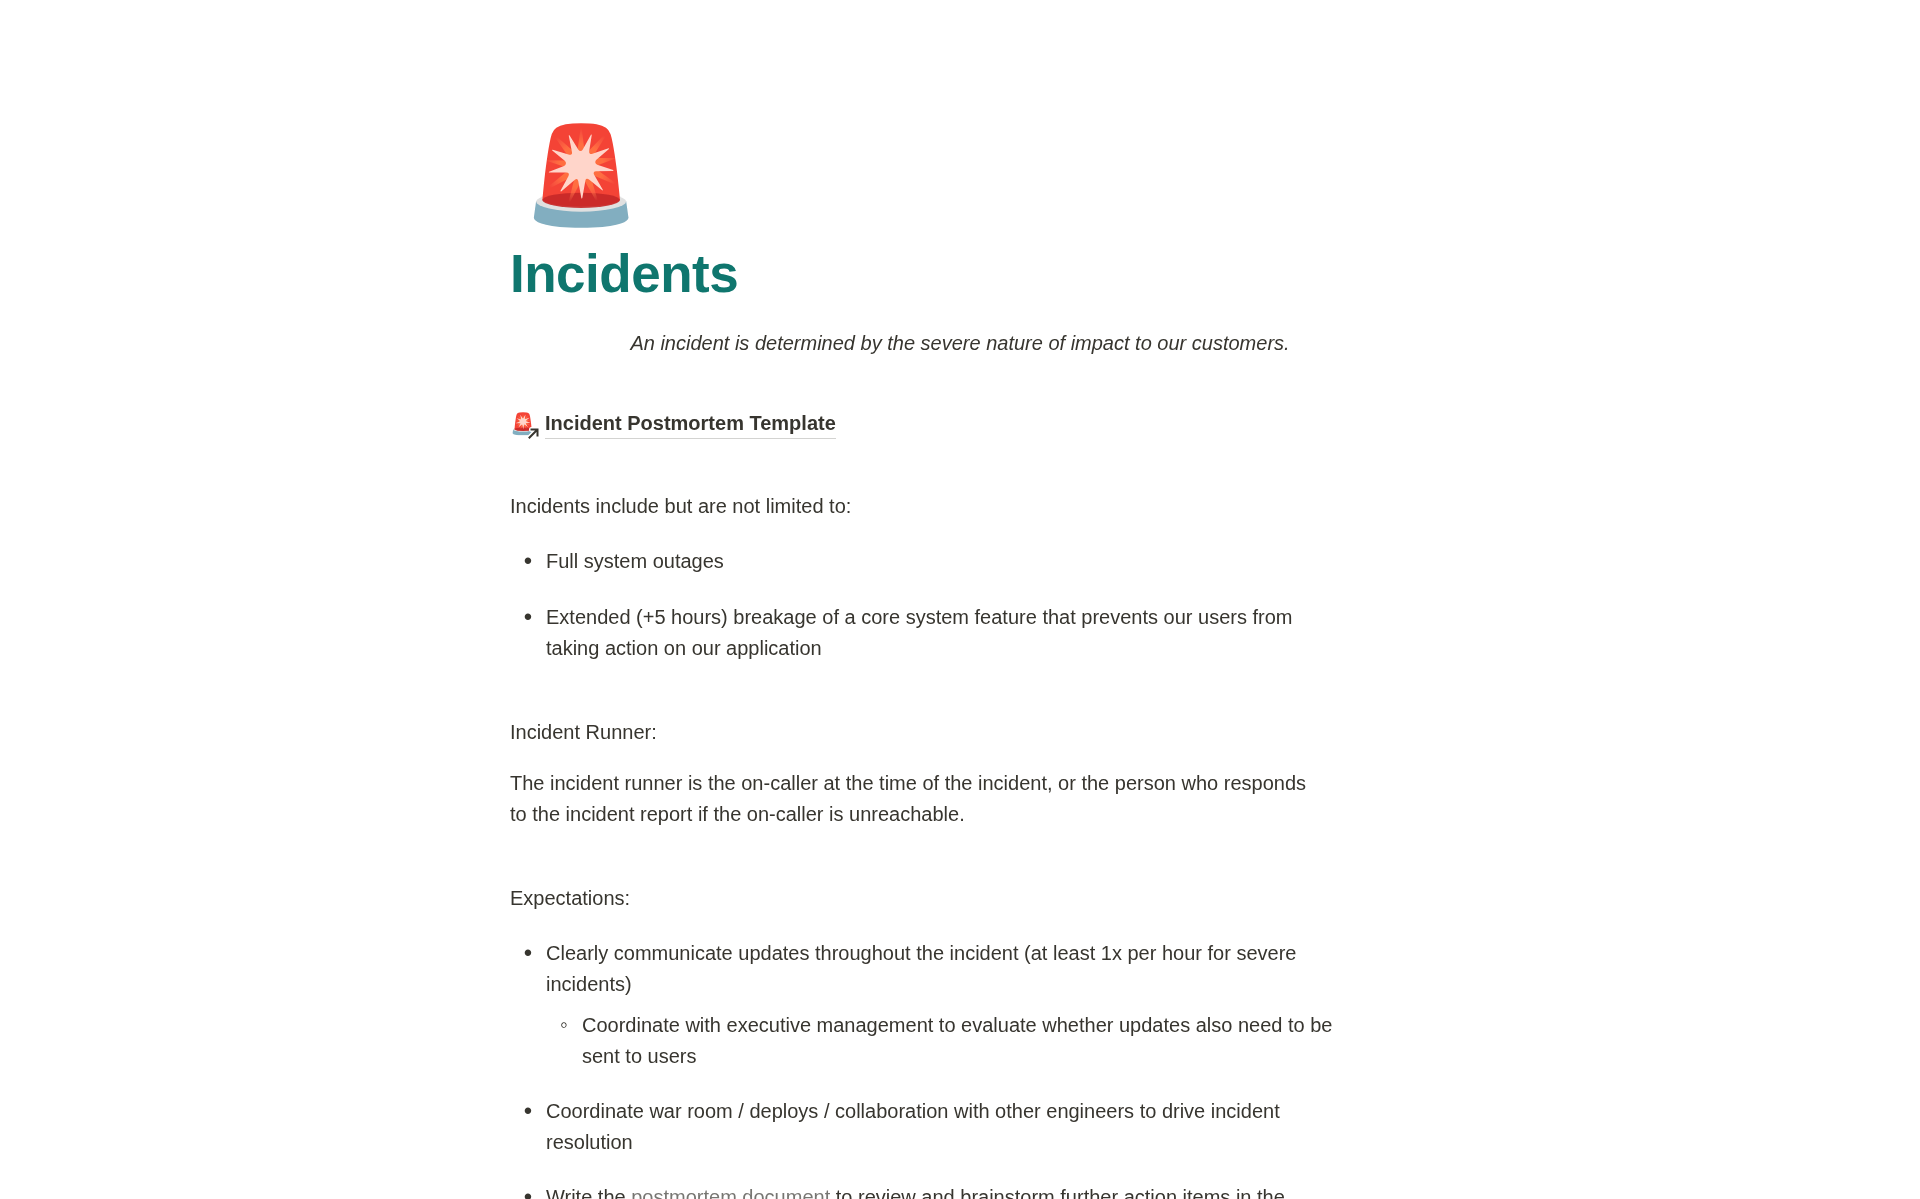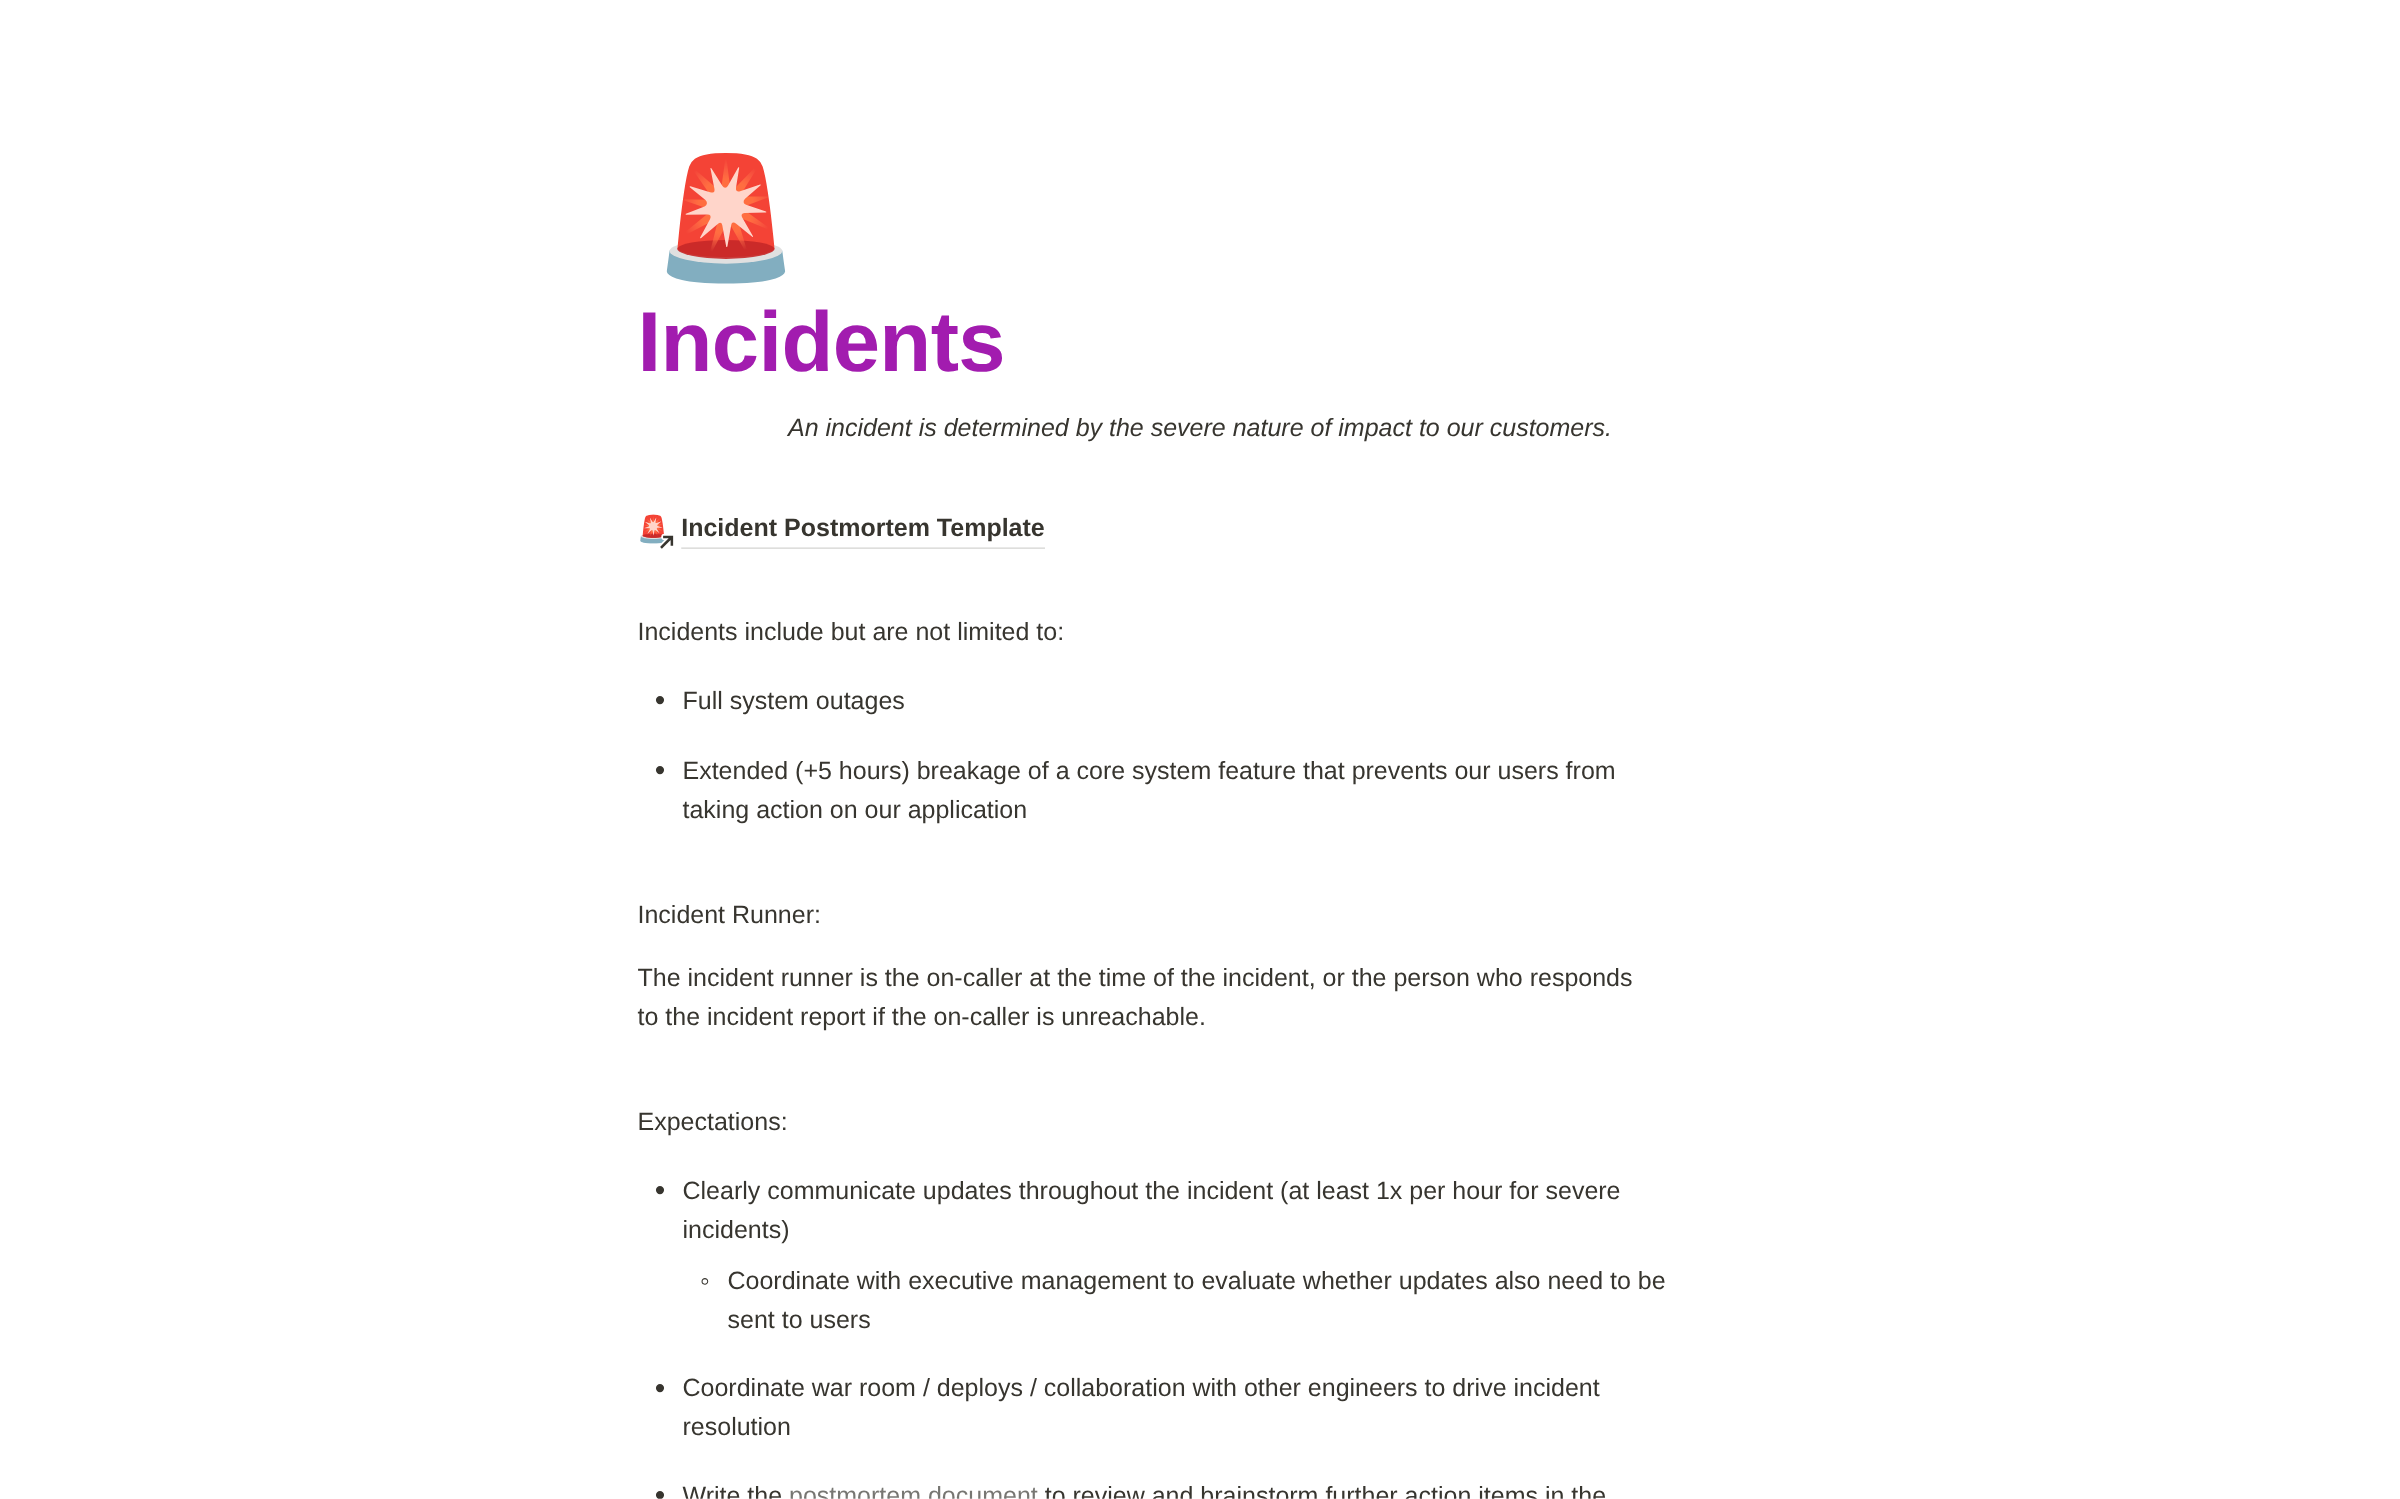--- a/index.html
+++ b/index.html
@@ -18,25 +18,25 @@
     line-height: 31px;
   }
   .page-icon {
     font-size: 95px;
     line-height: 114px;
     height: 114px;
     margin-left: 12px;
   }
   .page-title {
     margin-top: 10px;
-    font-size: 68px;
+    font-size: 53px;
     line-height: 64px;
     font-weight: 700;
     letter-spacing: -0.5px;
-    color: #a21caf;
+    color: #0f766e;
   }
   .subtitle {
     margin-top: 22px;
     font-style: italic;
     white-space: pre-line;
     text-align: center;
   }
   .link-row {
     margin-top: 48px;
     display: flex;

